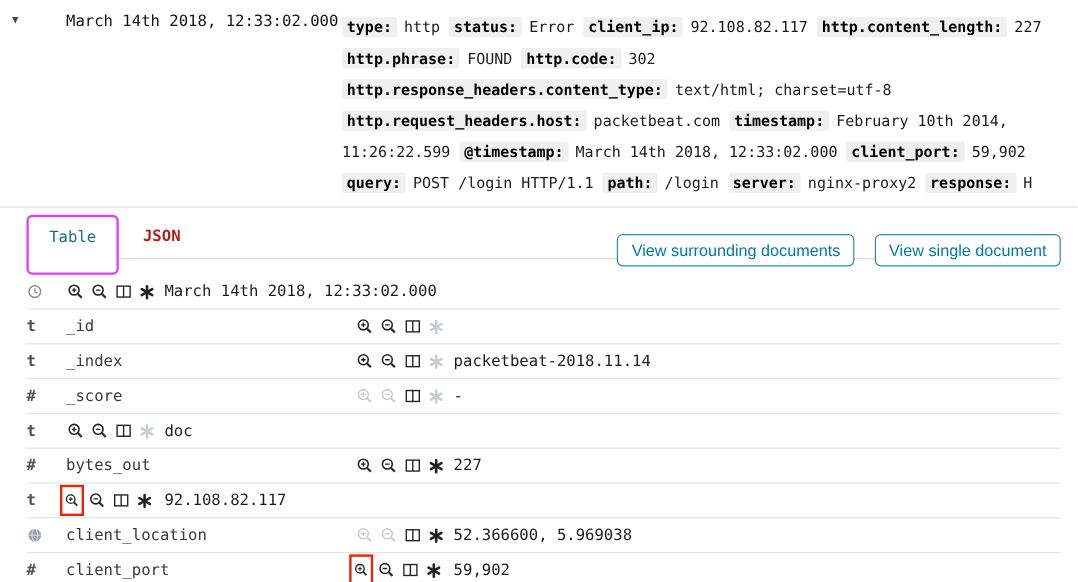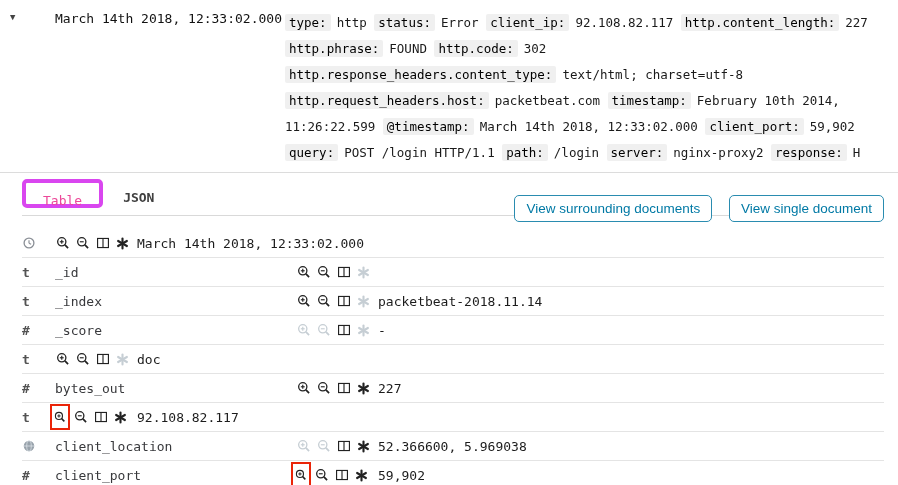--- a/index.html
+++ b/index.html
@@ -9,35 +9,35 @@
     font-family:"DejaVu Sans Mono", monospace; color:#222;
   }
 
   
   .doc-header { position:relative; padding-top:10px; border-bottom:1px solid #dcdcdc; min-height:136px; }
   .expand-arrow { position:absolute; left:10px; top:12px; font-size:9px; color:#444; cursor:pointer; }
   .doc-ts { position:absolute; left:55px; top:11px; font-size:13px; color:#111; white-space:nowrap; }
   .doc-summary { margin-left:285px; margin-right:12px; font-size:12.5px; line-height:26px; color:#1a1a1a; padding-bottom:6px; }
   .tok { white-space:nowrap; }
   .tok .lbl {
-    background:#f0f0f0; font-weight:normal; color:#000;
+    background:#f0f0f0; font-weight:bold; color:#000;
     padding:1px 4px; border-radius:2px; margin-right:6px;
   }
 
   
   .tabbar { position:relative; margin:6px 14px 0 22px; height:37px; border-bottom:1px solid #d9d9d9; }
   .tab-active {
     display:inline-block; position:relative; z-index:2; top:0;
-    height:29px; padding:10px 17px 0 17px; background:#fff;
-    border:4px solid #d946ef; border-radius:5px;
-    font-size:13px; color:#ec4899; cursor:pointer;
+    height:50px; padding:10px 17px 0 17px; background:#fff;
+    border:2px solid #d946ef; border-radius:5px;
+    font-size:13px; color:#0f766e; cursor:pointer;
   }
   .tab-link {
     display:inline-block; padding:11px 10px 0 20px;
-    font-size:13px; font-weight:bold; color:#404040; cursor:pointer; vertical-align:top;
+    font-size:13px; font-weight:bold; color:#b91c1c; cursor:pointer; vertical-align:top;
   }
   .actions { position:absolute; right:0; top:16px; white-space:nowrap; }
   .btn {
     font-family:"Liberation Sans", sans-serif; font-size:13.5px;
     color:#0079a5; background:#fff; border:1px solid #2a8cb0;
     border-radius:5px; padding:5px 11px; margin-left:7px; cursor:pointer;
   }
 
   
   .fields-table { margin:13px 14px 0 22px; }

